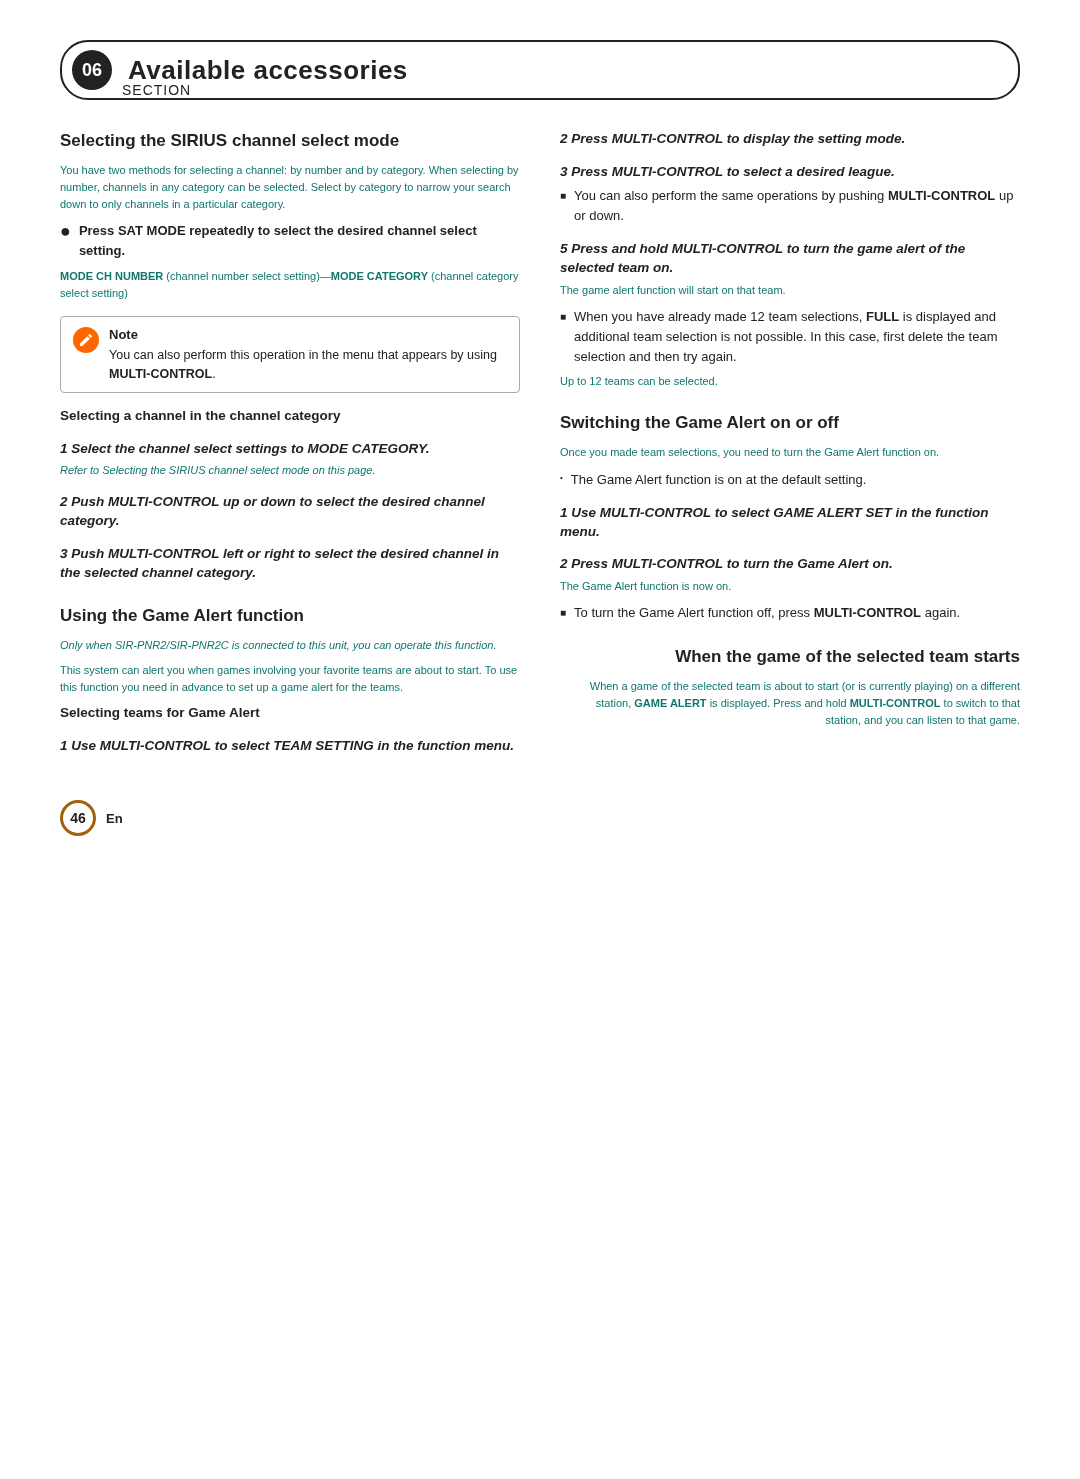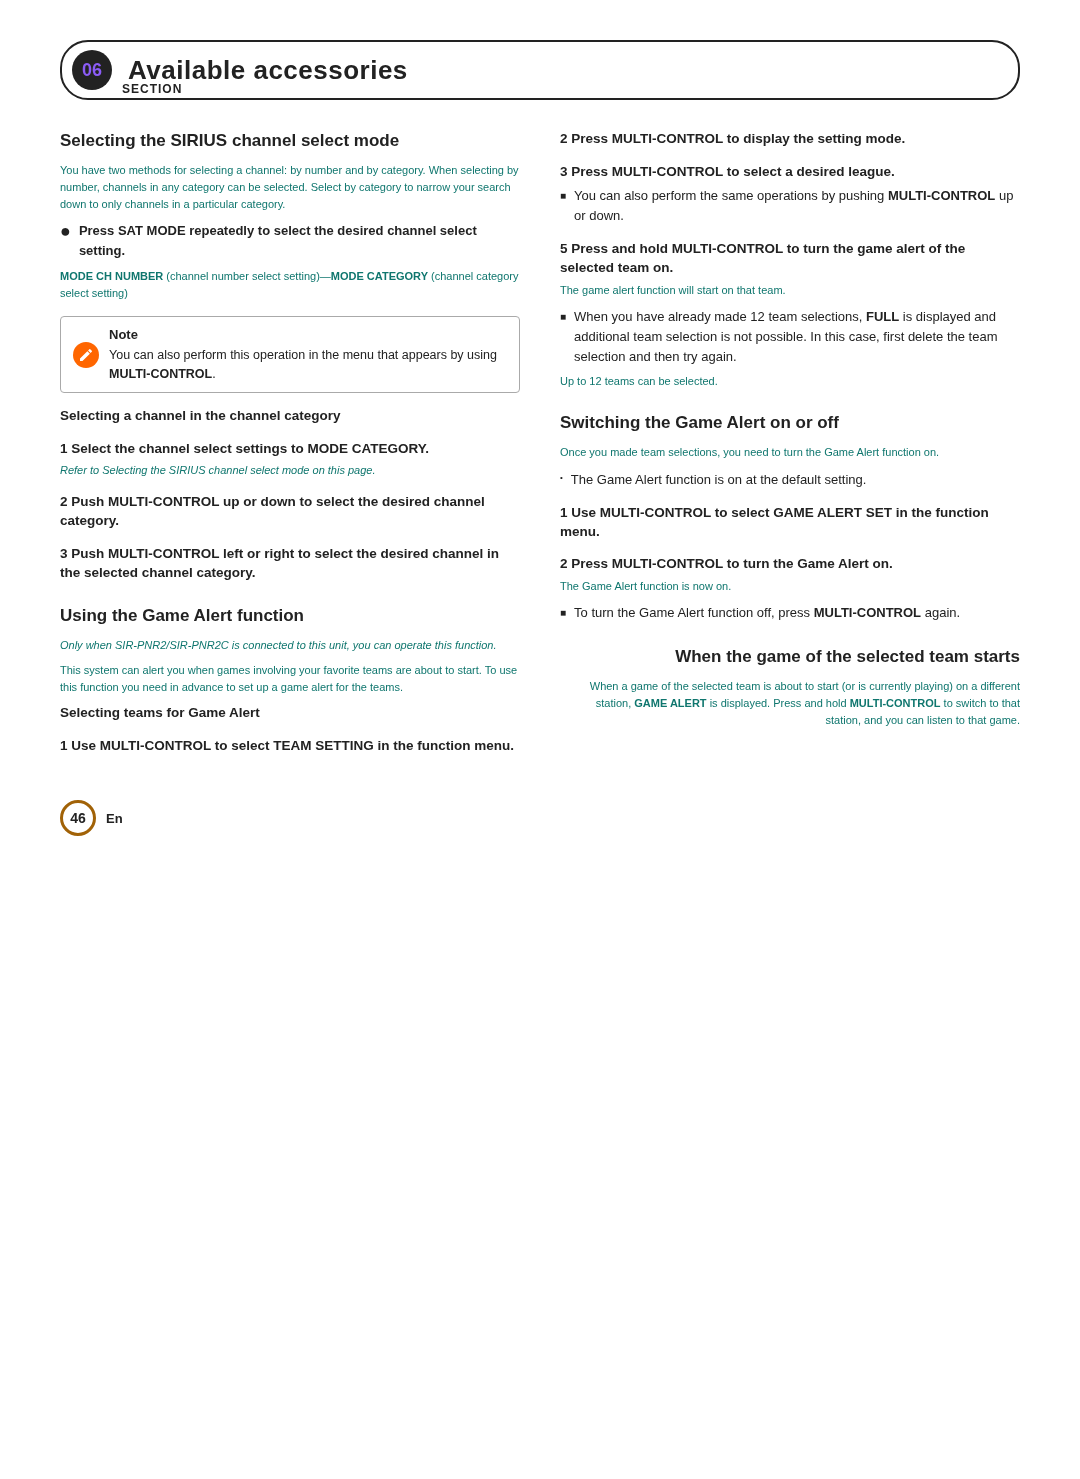--- a/index.html
+++ b/index.html
@@ -23,40 +23,40 @@
       display: flex;
       align-items: center;
       border: 2px solid #222;
       border-radius: 28px;
       padding: 8px 24px 8px 10px;
       margin-bottom: 30px;
       width: 100%;
     }
     .section-badge {
       background: #222;
-      color: #8b5cf6;
+      color: #ffffff;
       font-weight: bold;
       font-size: 18px;
       border-radius: 50%;
       width: 40px;
       height: 40px;
       display: flex;
       align-items: center;
       justify-content: center;
       margin-right: 16px;
       flex-shrink: 0;
     }
     .section-title {
       font-size: 26px;
       font-weight: bold;
       letter-spacing: 0.5px;
     }
     .section-label {
-      font-size: 12px;
-      font-weight: bold;
+      font-size: 14px;
+      font-weight: normal;
       text-transform: uppercase;
       letter-spacing: 1px;
       position: absolute;
       top: 42px;
       left: 62px;
     }
     .header-wrap {
       position: relative;
     }
 
@@ -85,20 +85,21 @@
       font-weight: bold;
       margin-bottom: 6px;
       line-height: 1.4;
     }
     h3.sub-heading-num {
       font-size: 13.5px;
       font-weight: bold;
       margin-bottom: 4px;
       margin-top: 14px;
       line-height: 1.4;
+      font-style: italic;
     }
     p {
       font-size: 11px;
       line-height: 1.55;
       margin-bottom: 8px;
       color: #0f766e;
     }
     .italic {
       font-style: italic;
     }
@@ -119,21 +120,21 @@
       flex-shrink: 0;
     }
     .bullet-sq {
       margin-right: 8px;
       font-size: 10px;
       line-height: 2;
       flex-shrink: 0;
     }
     .note-box {
       display: flex;
-      align-items: center;
+      align-items: flex-start;
       border: 1.5px solid #aaa;
       border-radius: 4px;
       padding: 8px 12px;
       margin: 14px 0;
       gap: 10px;
     }
     .note-icon {
       background: #f60;
       border-radius: 50%;
       width: 26px;

